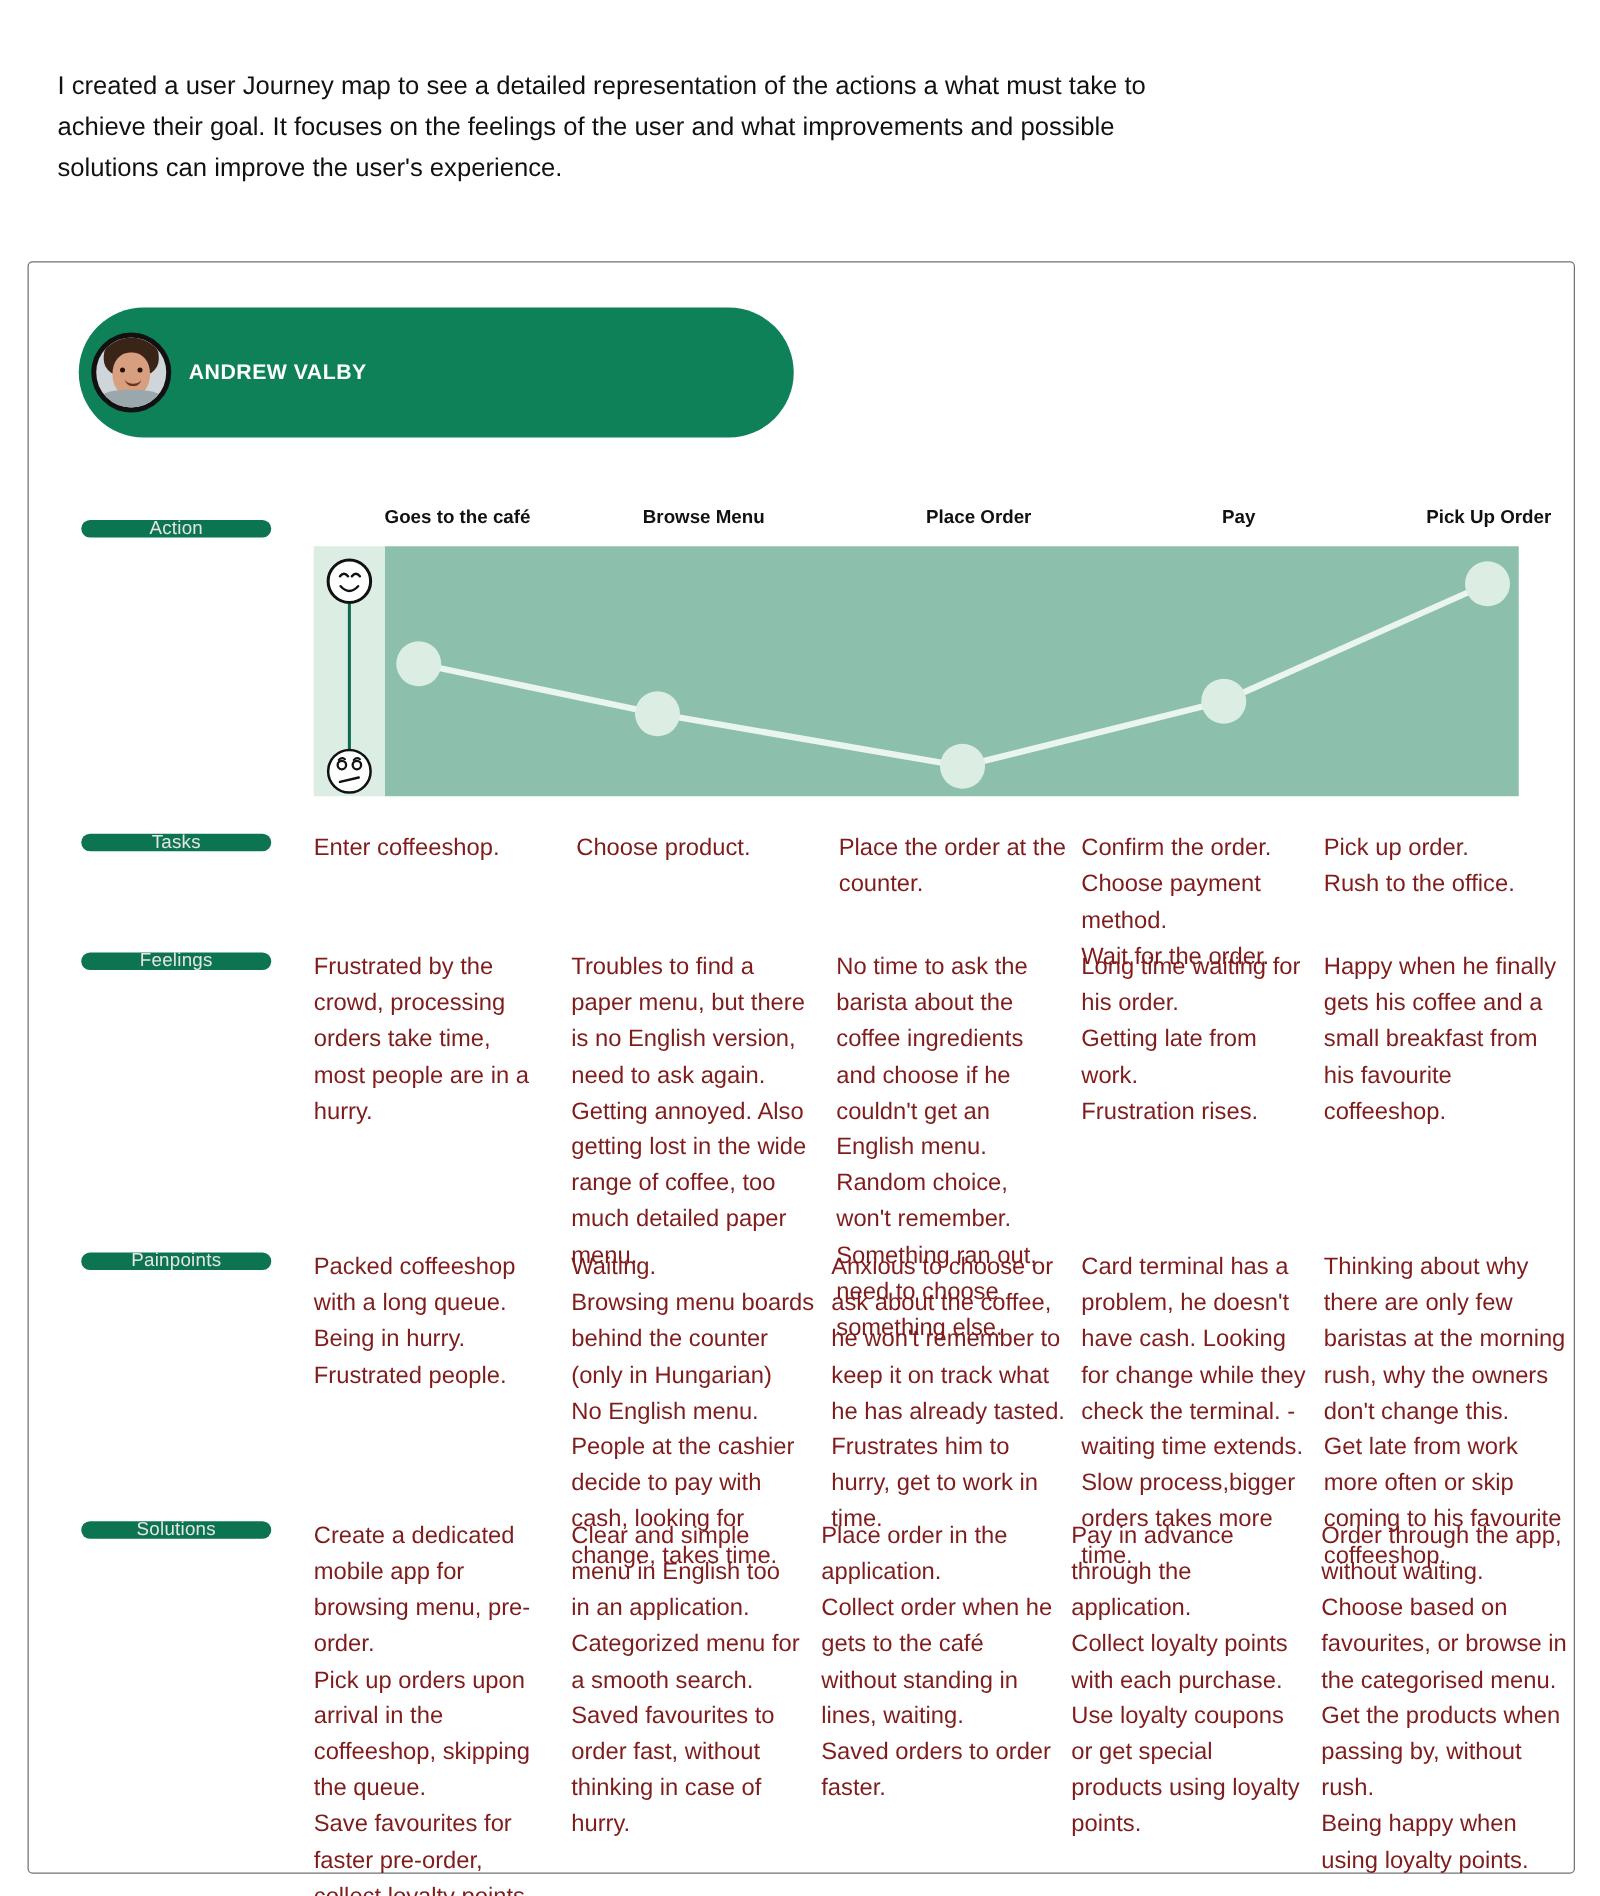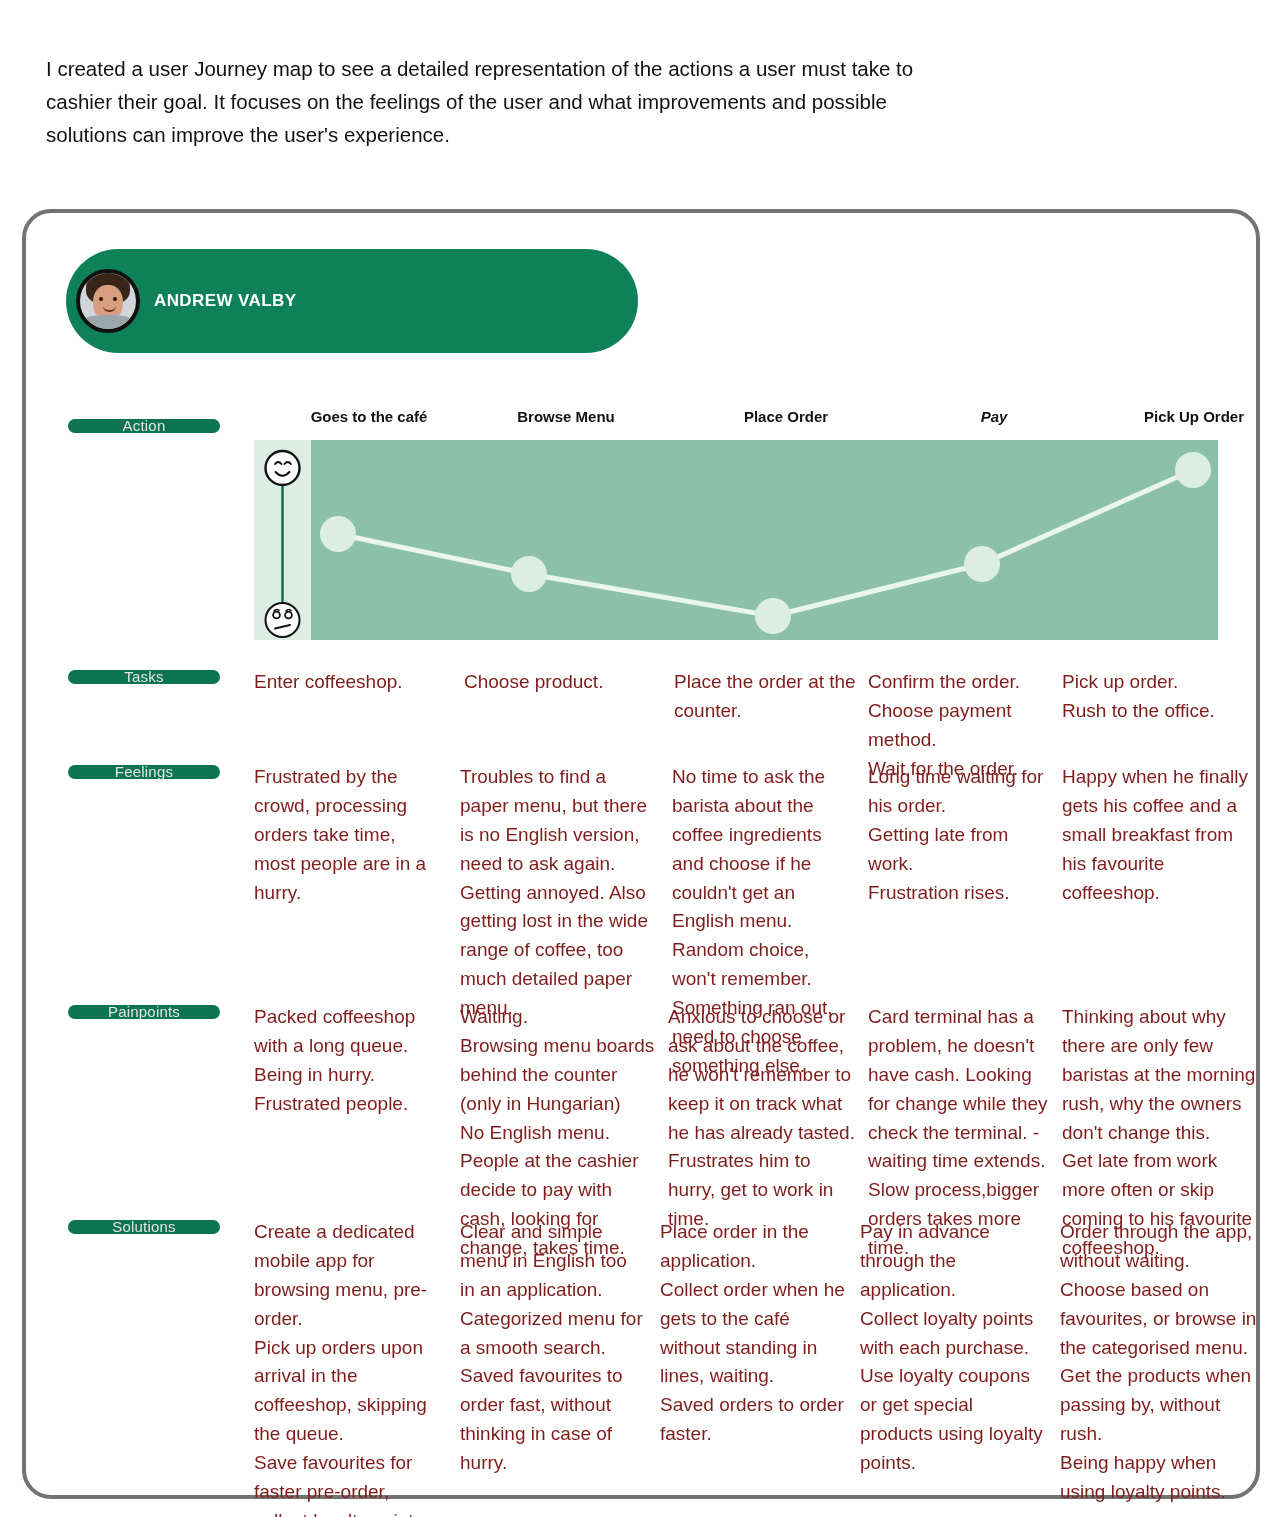--- a/index.html
+++ b/index.html
@@ -41,22 +41,22 @@
     font-weight: 400;
   }
 
   
   .frame {
     position: absolute;
     left: 22px;
     top: 209px;
     width: 1238px;
     height: 1290px;
-    border: 4px solid #737373;
-    border-radius: 29px;
+    border: 1px solid #737373;
+    border-radius: 4px;
     background: #ffffff;
   }
 
   
   .persona {
     position: absolute;
     left: 40px;
     top: 36px;
     width: 572px;
     height: 104px;
@@ -225,21 +225,21 @@
   .row-feelings   { top: 550px; }
   .row-painpoints { top: 790px; }
   .row-solutions  { top: 1005px; }
 </style>
 </head>
 <body>
 
 <div class="page">
 
   <div class="header">
-    <div class="subtitle">I created a user Journey map to see a detailed representation of the actions a user must take to cashier their goal. It focuses on the feelings of the user and what improvements and possible solutions can improve the user's experience.</div>
+    <div class="subtitle">I created a user Journey map to see a detailed representation of the actions a what must take to achieve their goal. It focuses on the feelings of the user and what improvements and possible solutions can improve the user's experience.</div>
   </div>
 
   <div class="frame">
 
     <div class="persona">
       <div class="avatar">
         <div class="hair"></div>
         <div class="face"></div>
         <div class="eye-l"></div>
         <div class="eye-r"></div>
@@ -254,21 +254,21 @@
     <div class="action-block">
 
       <div class="action-pill-wrap">
         <div class="pill">Action</div>
       </div>
 
       <div class="stage-headers">
         <div class="stage-header" style="left:0px;width:230px;">Goes to the café</div>
         <div class="stage-header" style="left:212px;width:200px;">Browse Menu</div>
         <div class="stage-header" style="left:432px;width:200px;">Place Order</div>
-        <div class="stage-header" style="left:640px;width:200px;font-style:italic;">Pay</div>
+        <div class="stage-header" style="left:640px;width:200px;">Pay</div>
         <div class="stage-header" style="left:850px;width:180px;">Pick Up Order</div>
       </div>
 
       <div class="chart">
         <div class="chart-scale"></div>
         <div class="chart-band"></div>
 
         <svg class="scale-svg" viewBox="0 0 57 200">
           <line x1="28.5" y1="46" x2="28.5" y2="172" stroke="#0C6B4B" stroke-width="2.4"></line>
 

